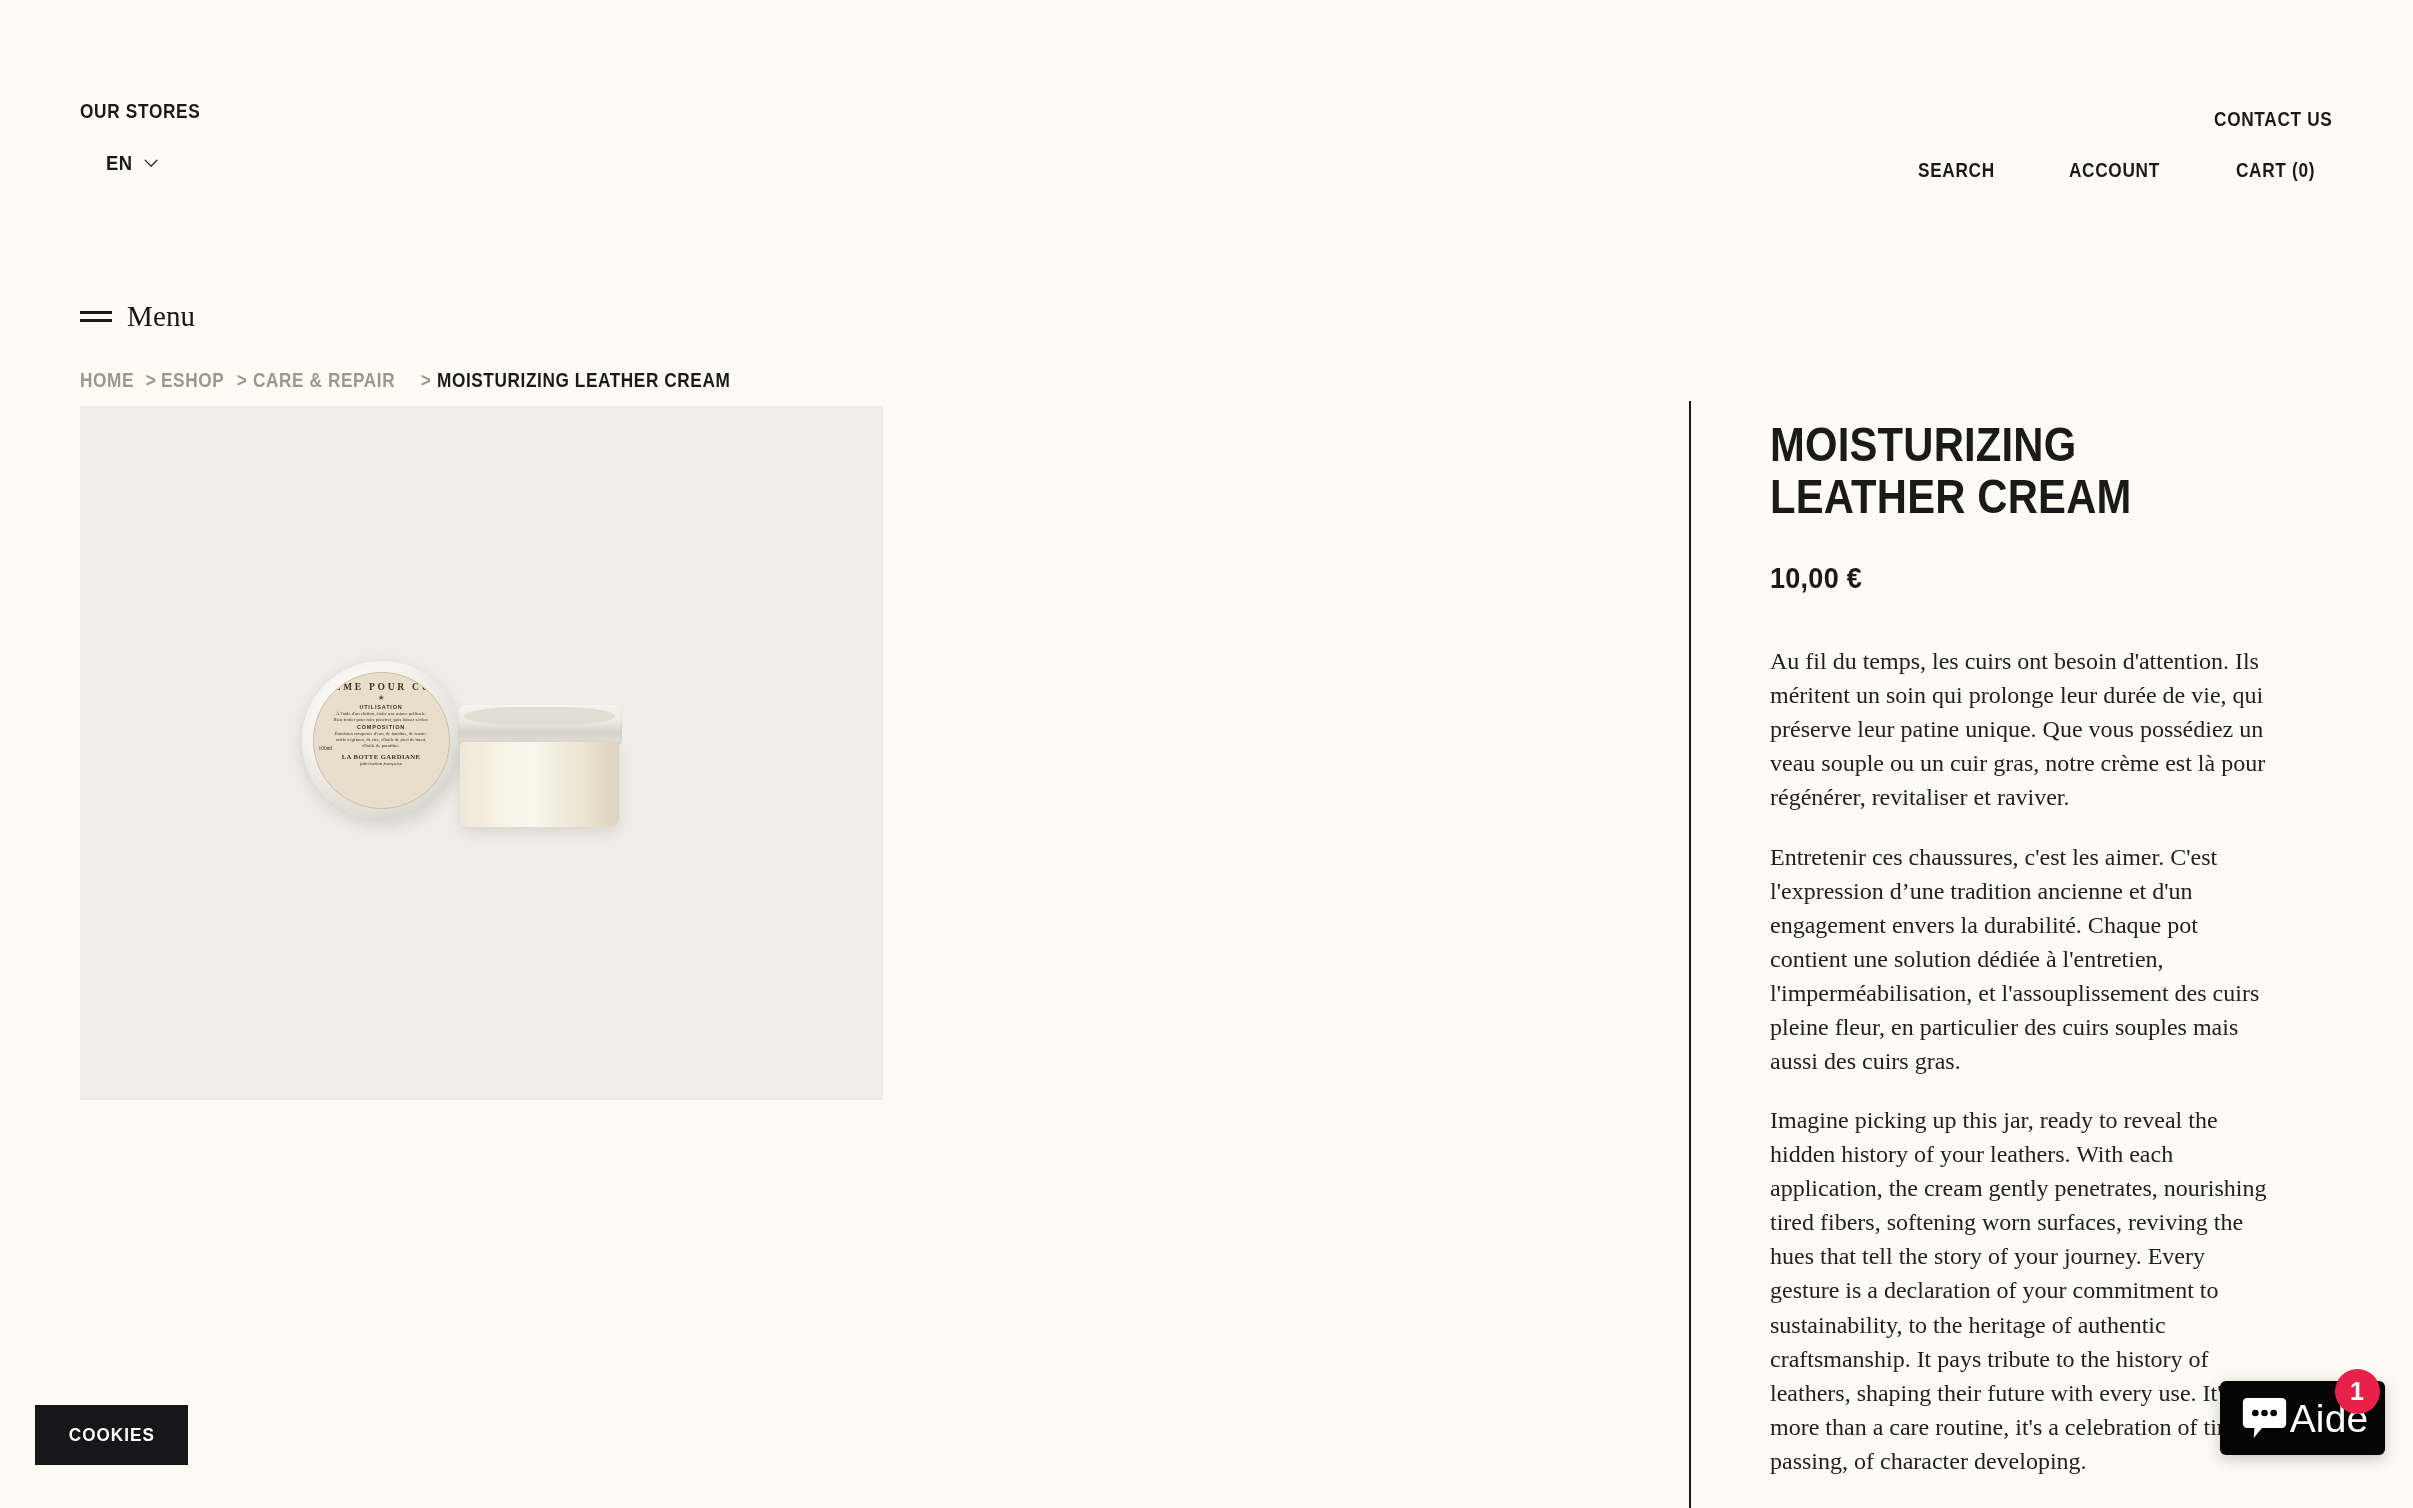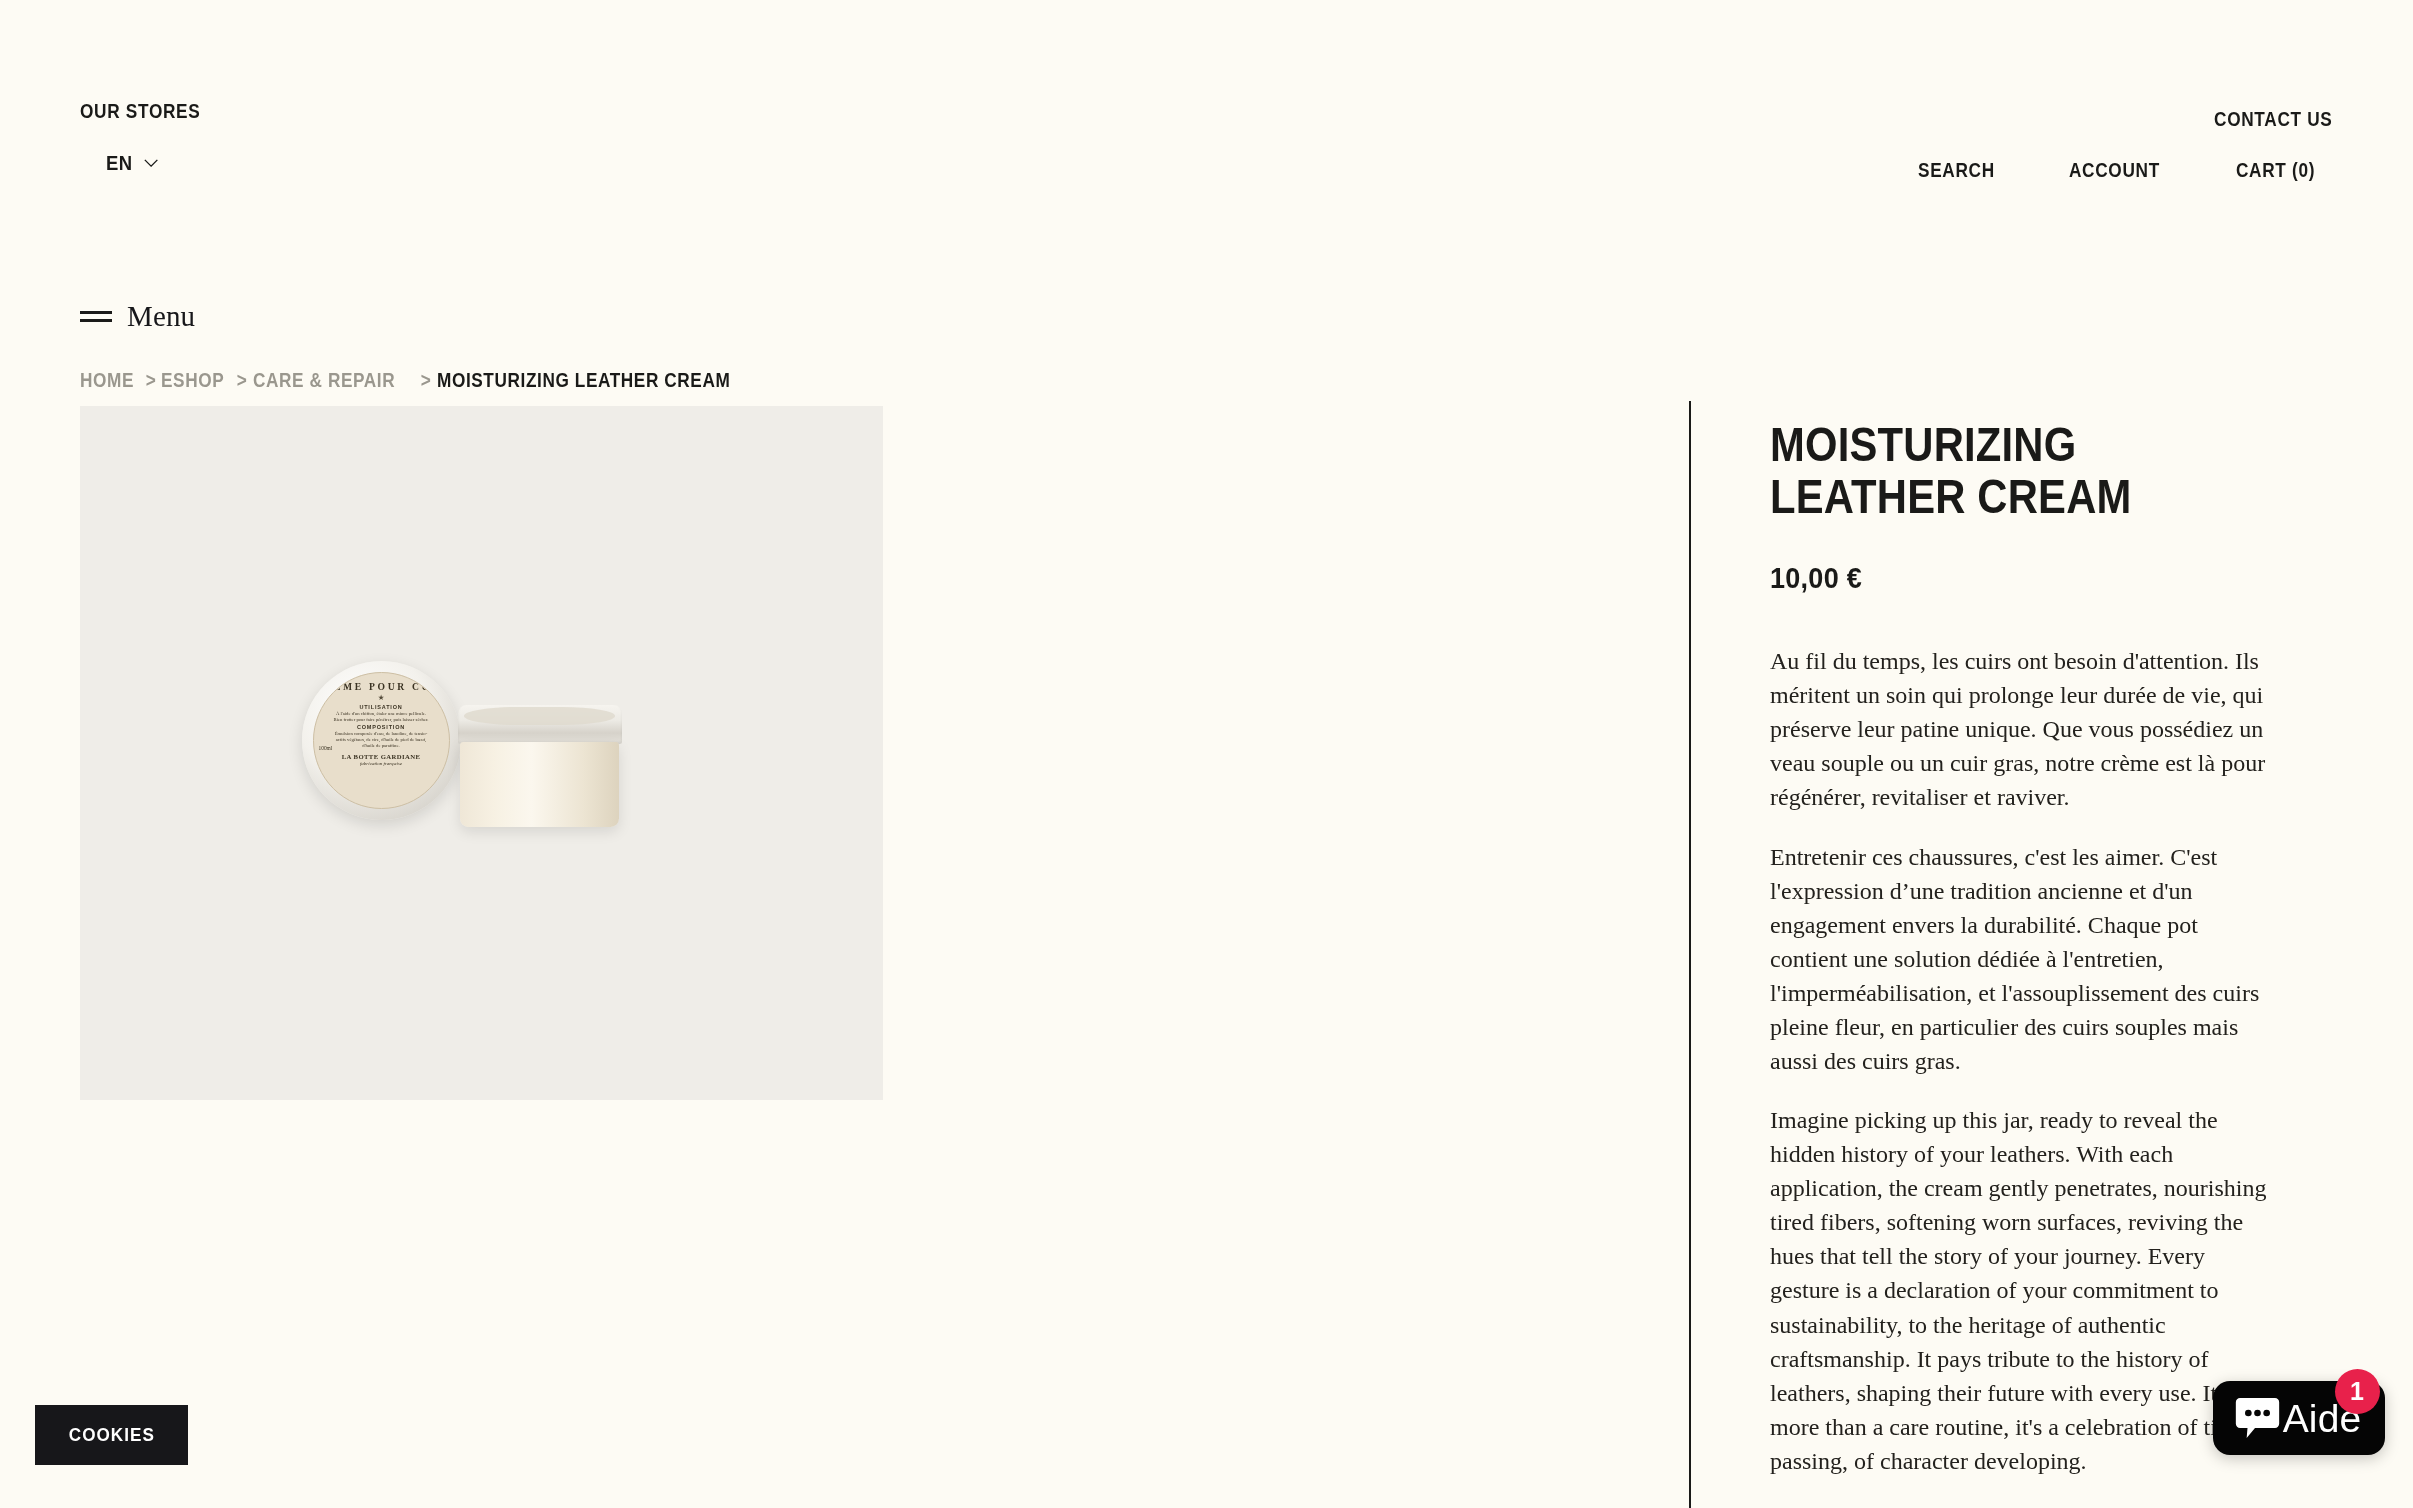--- a/index.html
+++ b/index.html
@@ -355,22 +355,22 @@
     cursor: pointer;
   }
   .cookies span { display: block; transform: scaleX(0.9); }
 
   
   .chat {
     position: absolute;
     right: 28.5px;
     top: 1381px;
     background: #050505;
-    border-radius: 17px;
-    padding: 15px 23px 15px 22px;
+    border-radius: 6px;
+    padding: 15px 16px 15px 22px;
     display: flex;
     align-items: center;
     gap: 3px;
     cursor: pointer;
     box-shadow: 0 3.4px 15px rgba(0,0,0,0.22);
   }
   .chat-bubble { width: 45px; height: 44px; display: block; }
   .chat-label {
     color: #ffffff;
     font-size: 39px;

